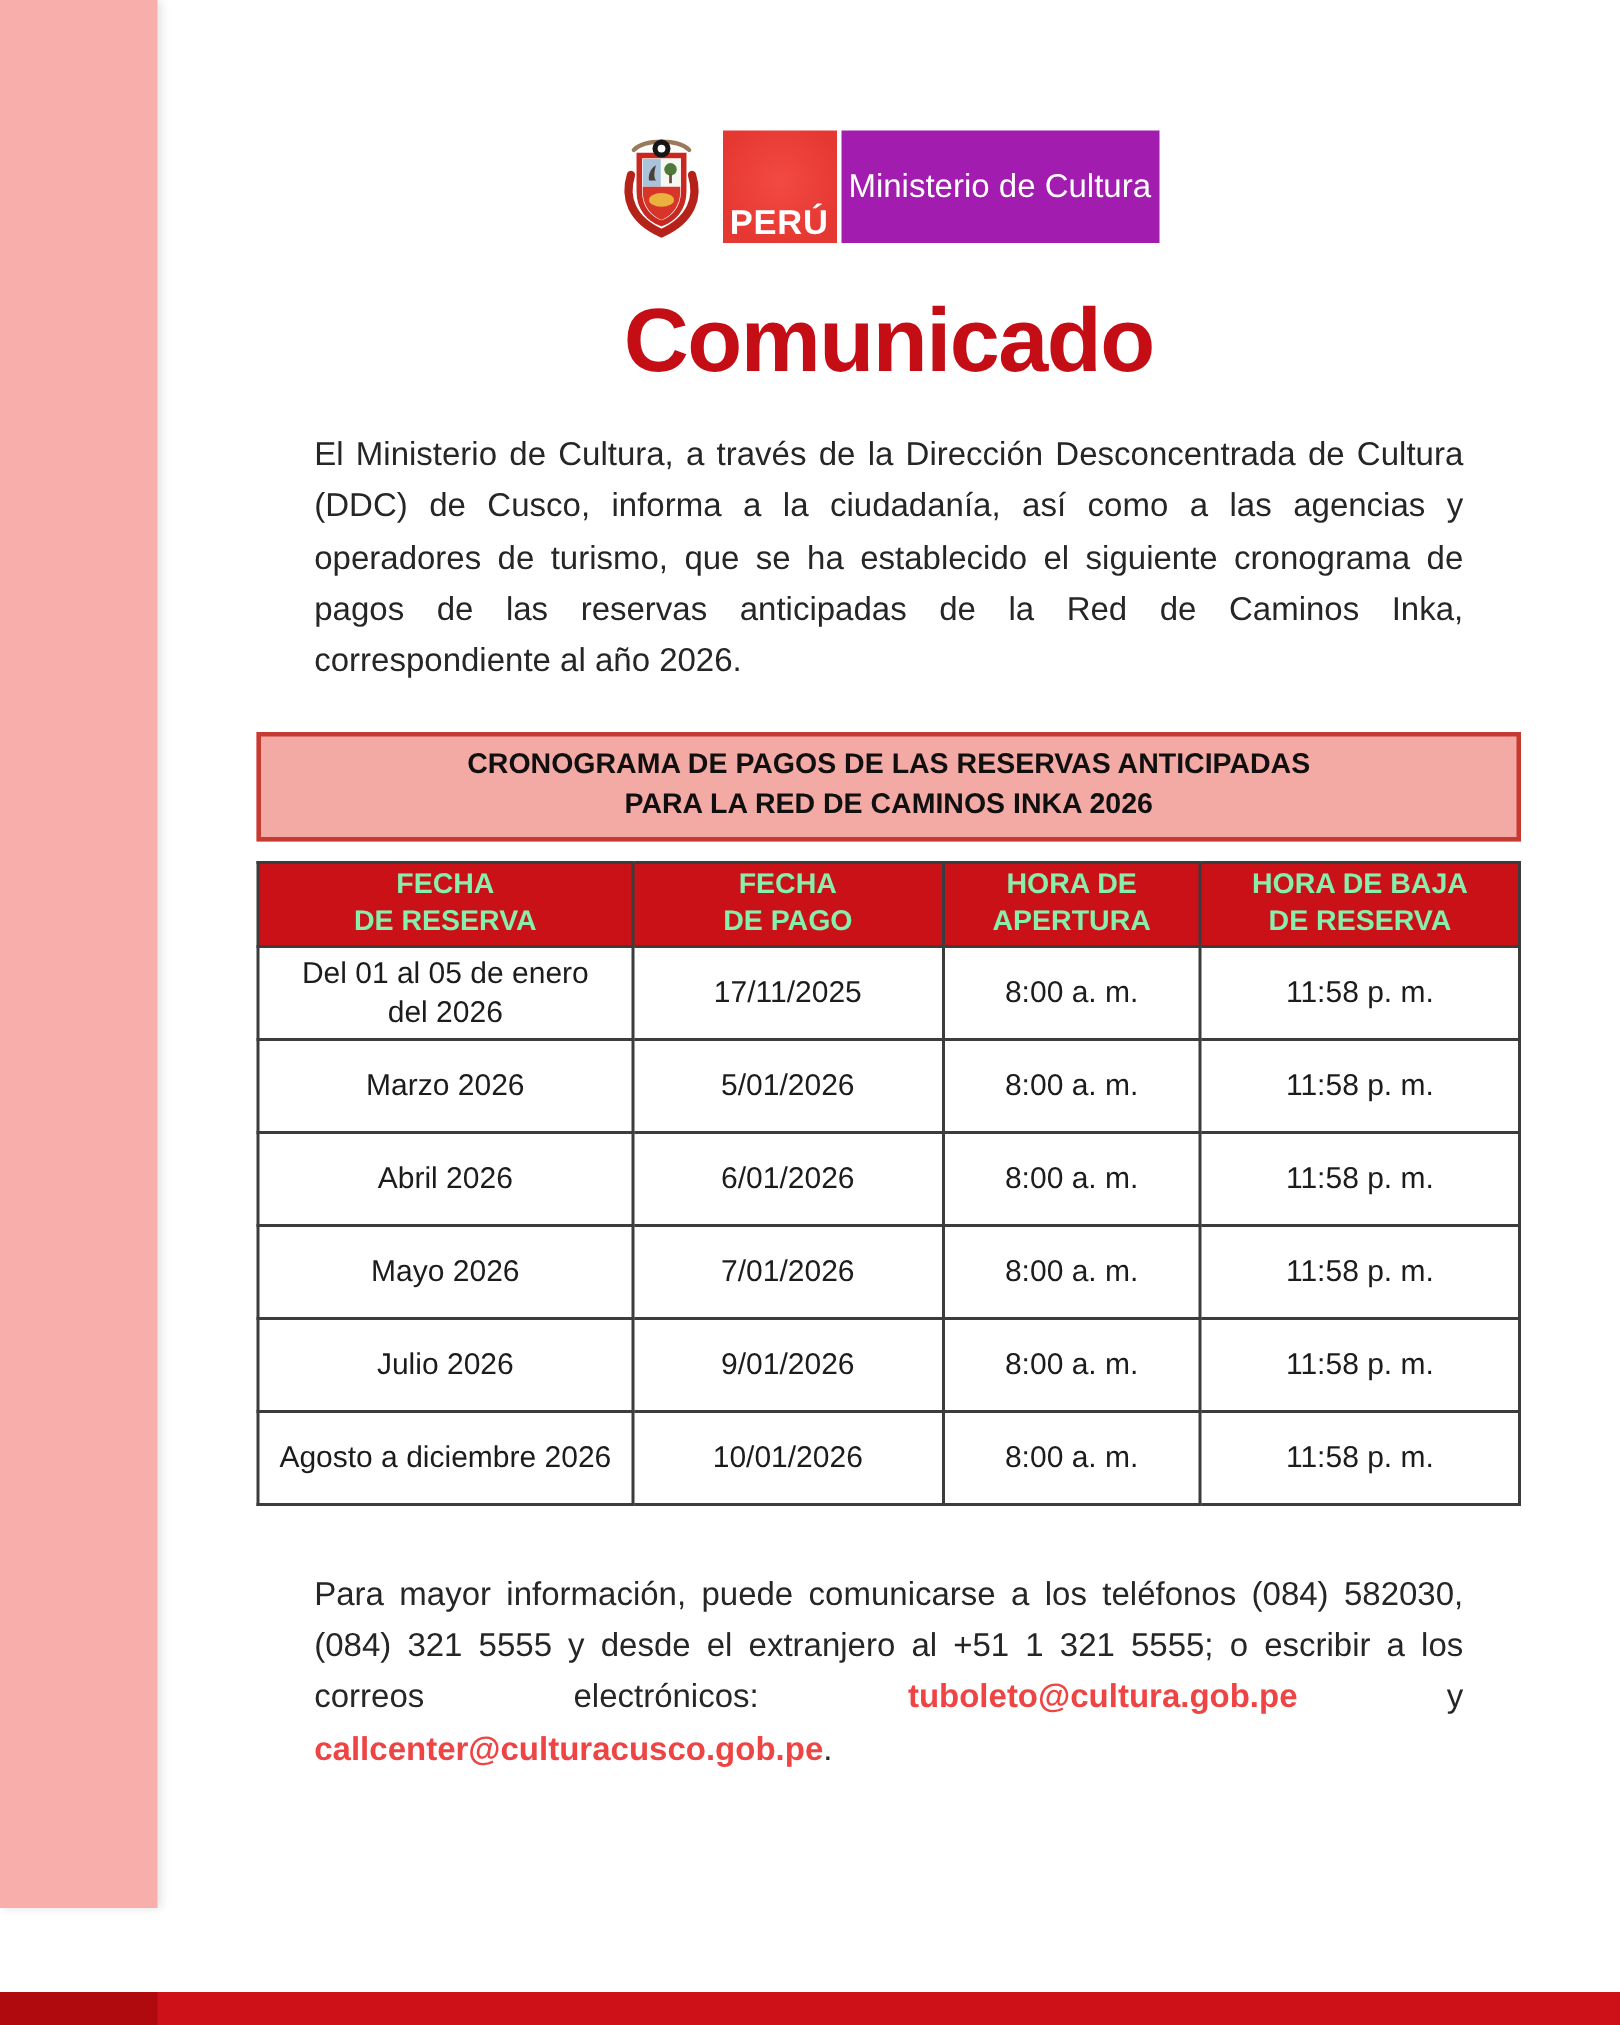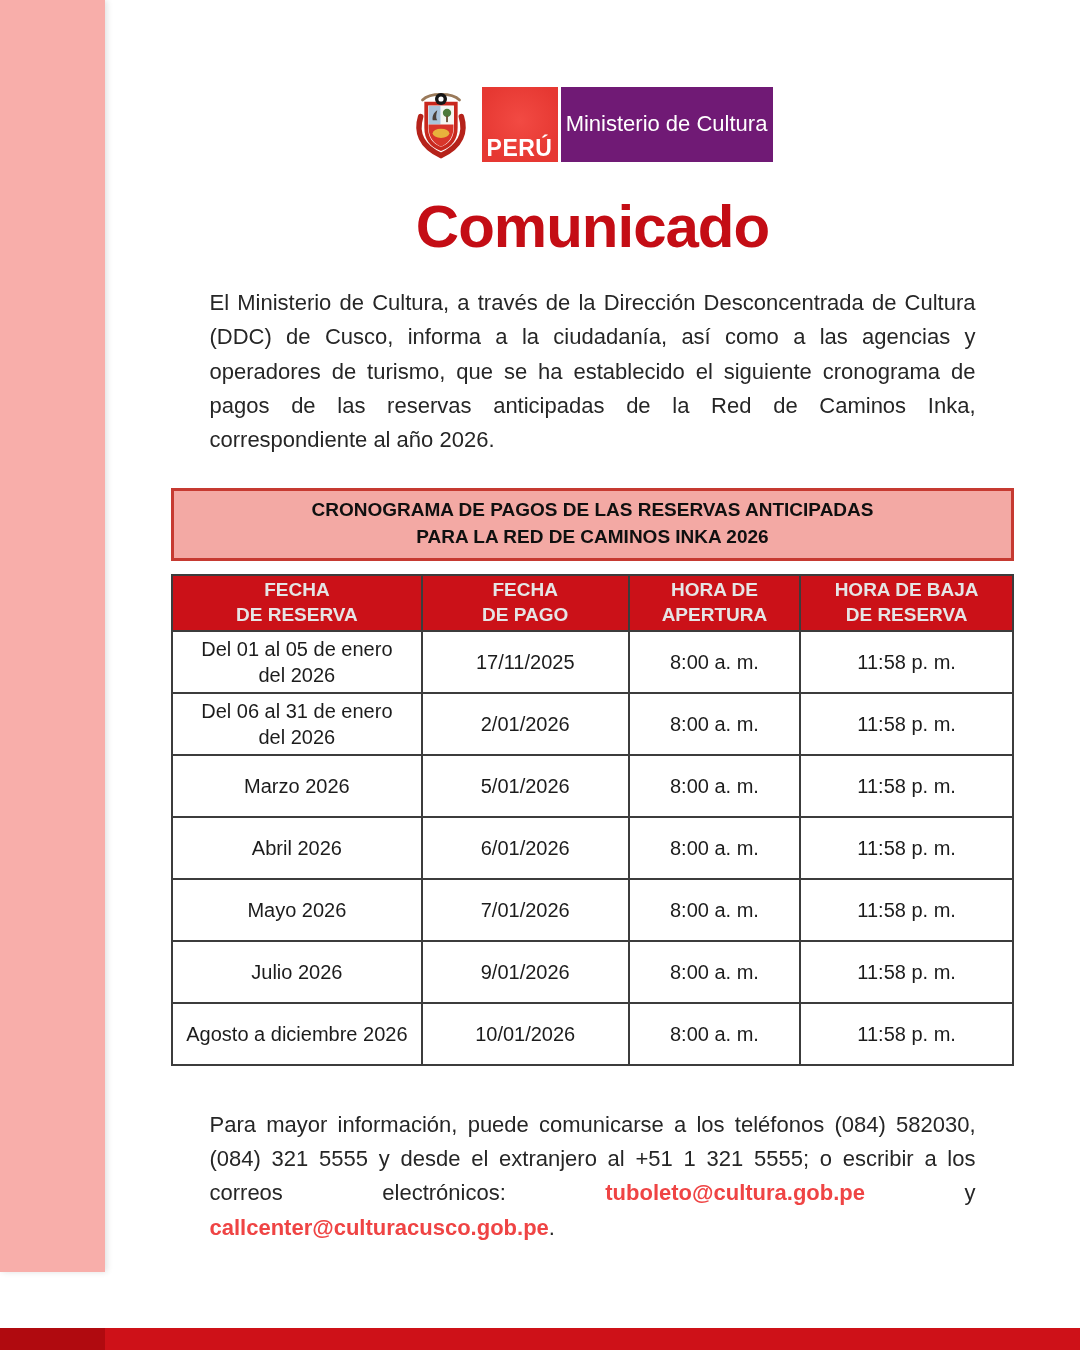--- a/index.html
+++ b/index.html
@@ -9,31 +9,31 @@
 
   .bottom-bar{position:absolute;left:0;top:1328px;width:1080px;height:78px;background:#ce1118;display:flex;align-items:center;justify-content:flex-end;box-sizing:border-box;padding-right:56px;}
   .bottom-bar-dark{position:absolute;left:0;top:0;width:105px;height:78px;background:#b00a0f;}
   .bottom-date{color:#ffffff;font-size:27px;letter-spacing:0.3px;}
 
   .content{position:absolute;left:105px;top:0;width:975px;}
 
   .brand{display:flex;justify-content:center;align-items:center;margin-top:86px;height:76px;}
   .coat{width:56px;height:74px;margin-right:13px;}
   .brand-peru{width:76px;height:75px;background:#ee3f3a;background:radial-gradient(circle at 50% 45%, #f24a43 0%, #e63832 75%);color:#ffffff;display:flex;align-items:flex-end;justify-content:center;font-size:23px;font-weight:bold;letter-spacing:0.5px;margin-right:3px;}
-  .brand-ministry{width:212px;height:75px;background:#701a75;color:#ffffff;display:flex;align-items:center;justify-content:center;font-size:22px;}
+  .brand-ministry{width:212px;height:75px;background:#a21caf;color:#ffffff;display:flex;align-items:center;justify-content:center;font-size:22px;}
 
   .page-title{text-align:center;margin-top:32px;color:#c40d15;font-size:60px;font-weight:bold;letter-spacing:-1px;line-height:1.1;}
 
   .intro{width:766px;margin:26px auto 0;text-align:justify;font-size:22px;line-height:1.56;color:#262626;}
 
   .banner{width:843px;margin:30px auto 0;box-sizing:border-box;background:#f3a9a4;border:3px solid #c63a31;height:73px;display:flex;align-items:center;justify-content:center;text-align:center;font-weight:bold;font-size:19px;color:#101010;line-height:1.4;white-space:pre-line;}
 
   .tablewrap{width:843px;margin:13px auto 0;}
   table.schedule{width:100%;border-collapse:collapse;table-layout:fixed;}
-  table.schedule th{background:#cb1118;color:#e5e5e5;font-size:19px;font-weight:bold;height:50px;line-height:1.3;white-space:pre-line;border:2px solid #3c3c3c;padding:2px 4px;}
+  table.schedule th{background:#cb1118;color:#86efac;font-size:19px;font-weight:bold;height:50px;line-height:1.3;white-space:pre-line;border:2px solid #3c3c3c;padding:2px 4px;}
   table.schedule td{height:52px;font-size:20px;color:#1c1c1c;text-align:center;vertical-align:middle;border:2px solid #3c3c3c;padding:4px 10px;line-height:1.3;white-space:pre-line;}
   col.c1{width:29.7%;} col.c2{width:24.6%;} col.c3{width:20.4%;} col.c4{width:25.3%;}
 
   .contact{width:766px;margin:42px auto 0;text-align:justify;font-size:22px;line-height:1.56;color:#262626;}
   .contact a{color:#ef4444;text-decoration:none;font-weight:bold;}
 </style>
 </head>
 <body>
 
 <div class="side-stripe"></div>
@@ -92,27 +92,20 @@
         </thead>
       <tbody id="schedule-body">
           <tr>
             <td>Del 01 al 05 de enero
 del 2026</td>
             <td>17/11/2025</td>
             <td>8:00 a. m.</td>
             <td>11:58 p. m.</td>
           </tr>
           <tr>
-            <td>Del 06 al 31 de enero
-del 2026</td>
-            <td>2/01/2026</td>
-            <td>8:00 a. m.</td>
-            <td>11:58 p. m.</td>
-          </tr>
-          <tr>
             <td>Marzo 2026</td>
             <td>5/01/2026</td>
             <td>8:00 a. m.</td>
             <td>11:58 p. m.</td>
           </tr>
           <tr>
             <td>Abril 2026</td>
             <td>6/01/2026</td>
             <td>8:00 a. m.</td>
             <td>11:58 p. m.</td>

